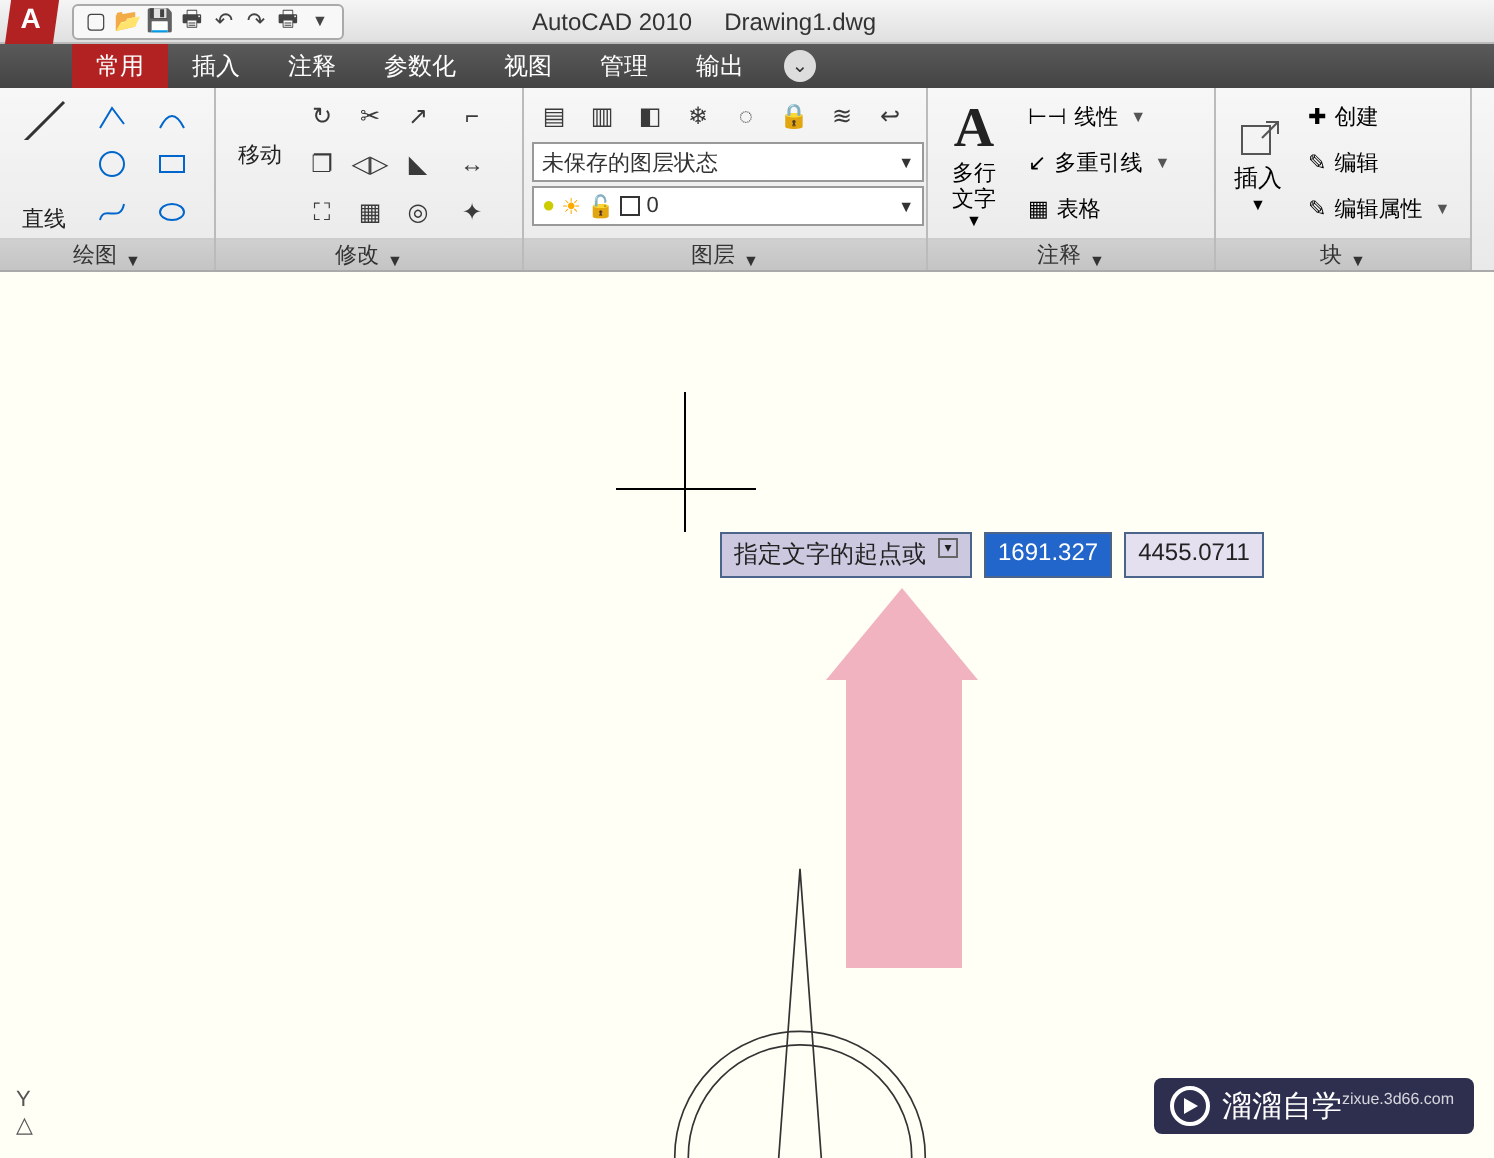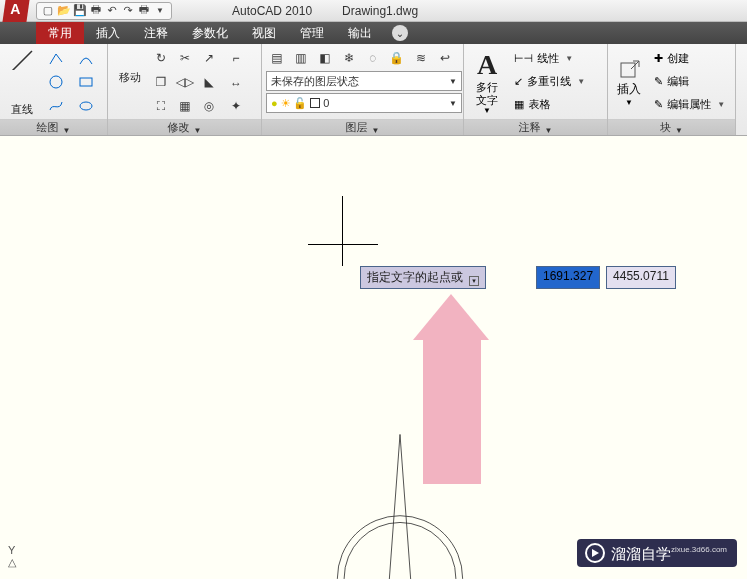--- a/index.html
+++ b/index.html
@@ -53,25 +53,25 @@
     .qat-icon {
       width: 14px;
       height: 14px;
       display: flex;
       align-items: center;
       justify-content: center;
       font-size: 11px;
       color: #444;
     }
     .title-text {
-      margin-left: 60px;
+      margin-left: 94px;
       color: #333;
       font-size: 12px;
       display: flex;
-      gap: 30px;
+      gap: 16px;
     }
     
     
     .menu-row {
       position: absolute;
       top: 22px;
       left: 0;
       width: 100%;
       height: 22px;
       background: linear-gradient(to bottom, #5a5a5a, #444);
@@ -248,41 +248,40 @@
       display: flex;
       gap: 6px;
     }
     .prompt-box {
       border: 1px solid #4a648a;
       background: #ccc8e0;
       padding: 2px 6px;
       font-size: 12px;
       color: #222;
       display: flex;
-      align-items: flex-end;
+      align-items: flex-start;
       gap: 6px;
     }
     .prompt-box .small-dd {
       width: 10px;
       height: 10px;
       border: 1px solid #666;
       display: inline-flex;
       align-items: center;
       justify-content: center;
       font-size: 7px;
     }
     .coord-box {
       border: 1px solid #4a648a;
       padding: 2px 6px;
       font-size: 12px;
     }
     .coord-box.active {
       background: #2266cc;
-      color: #000000;
-      margin-left: 44px;
+      color: #ffffff;
     }
     .coord-box.inactive {
       background: #e4e0f0;
       color: #222;
     }
     
     .compass {
       position: absolute;
       left: 290px;
       top: 290px;

